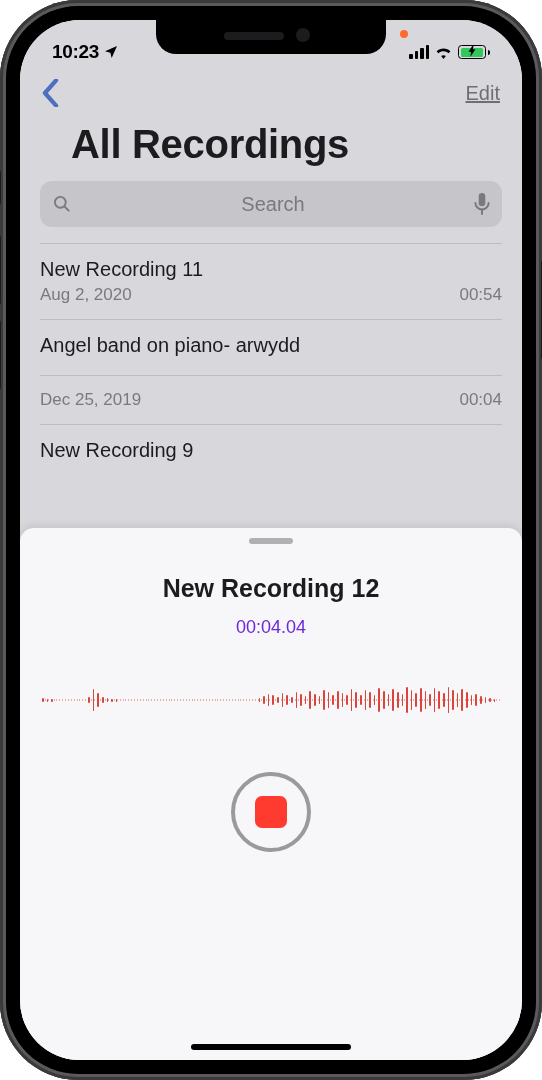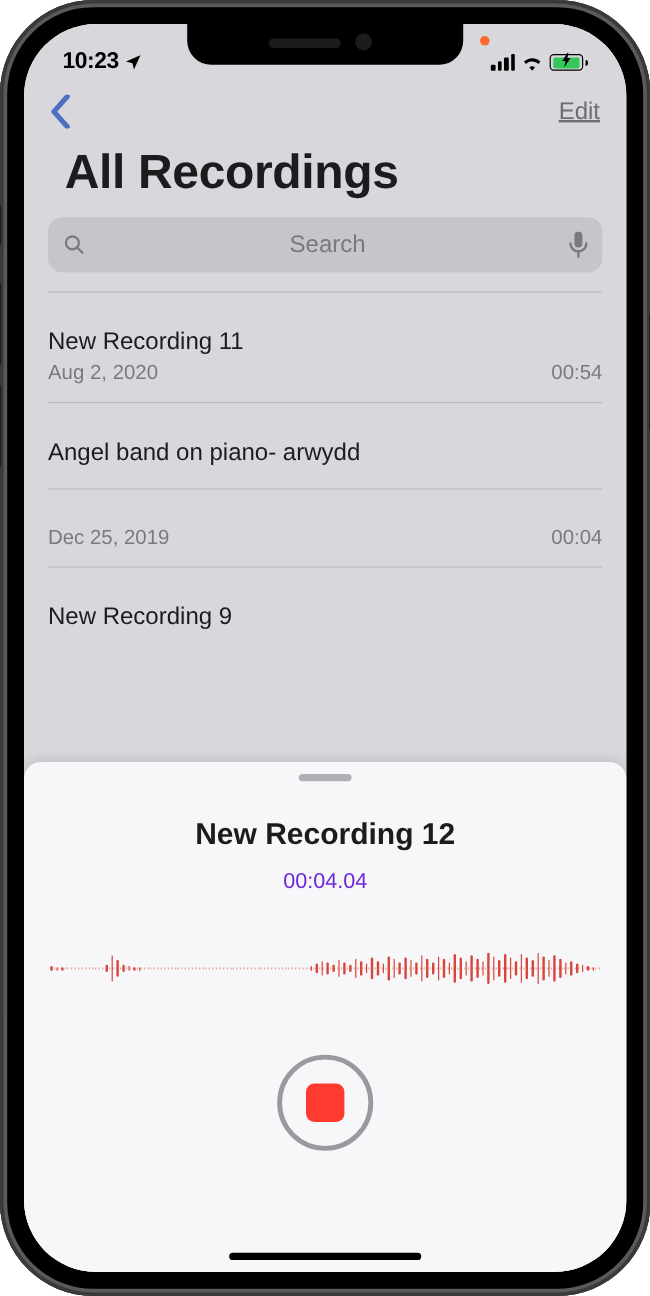--- a/index.html
+++ b/index.html
@@ -52,42 +52,42 @@
   .battery-fill { position:absolute; left:1.5px; top:1.5px; bottom:1.5px; width:22px; background:#34c759; border-radius:1.5px; }
   .battery-tip { width:2.5px; height:5px; background:#000; border-radius:0 2px 2px 0; margin-left:1.5px; }
   .bolt { position:absolute; left:50%; top:50%; transform:translate(-50%,-50%); }
 
   
   .nav-bar { position:relative; z-index:5; display:flex; justify-content:space-between; align-items:center; padding:8px 22px 4px; height:42px; }
   .back-chevron svg { display:block; }
   .edit-link { color:#6f6f73; font-size:20px; text-decoration:underline; }
 
   
-  .title-row { position:relative; z-index:5; padding:10px 34px 14px; }
+  .title-row { position:relative; z-index:5; padding:10px 34px 14px;margin-left:17px; }
   .big-title { font-size:40px; font-weight:700; letter-spacing:-0.3px; color:#1c1c1e; }
 
   
   .search-wrap { position:relative; z-index:5; padding:0 20px 10px;text-align:center; }
   .search-field {
     background:#c6c6ca; border-radius:12px; height:46px;
     display:flex; align-items:center; padding:0 12px; gap:8px;
   }
   .search-field .placeholder { color:#7a7a7e; font-size:20px; flex:1; }
   .mic-icon svg, .mag-icon svg { display:block; }
 
   
   .list { position:relative; z-index:5; padding:0 20px; }
-  .row { padding:30px 0 14px; border-top:1px solid #bdbdc1; }
+  .row { padding:14px 0 14px; border-top:1px solid #bdbdc1; }
   .row:first-child { border-top:1px solid #bdbdc1; margin-top:6px;}
   .row-title { font-size:20px; color:#1c1c1e; font-weight:500; margin-bottom:4px; }
   .row-sub { display:flex; justify-content:space-between; font-size:17px; color:#7a7a7e; }
 
   
   .sheet {
-    position:absolute; left:0; right:0; bottom:0; height:425px;
+    position:absolute; left:0; right:0; bottom:0; height:532px;
     background:#f7f7f9; border-top-left-radius:14px; border-top-right-radius:14px;
     box-shadow:0 -1px 10px rgba(0,0,0,.12); z-index:30;
     display:flex; flex-direction:column; align-items:center;
   }
   .grabber { width:44px; height:6px; background:#b0b0b4; border-radius:3px; margin-top:10px; }
   .rec-title { font-size:25px; font-weight:600; color:#1c1c1e; margin-top:30px; }
   .rec-time  { font-size:18px; color:#6d28d9; margin-top:14px; }
   .wave { width:100%; height:60px; margin-top:32px; position:relative; display:flex; align-items:center; }
   .wave-dots { position:absolute; inset:0; display:flex; align-items:center; justify-content:center; gap:2.2px; padding:0 22px;}
   .wave-dots i { width:2px; height:2px; background:#de544b; border-radius:50%; opacity:.55; }

